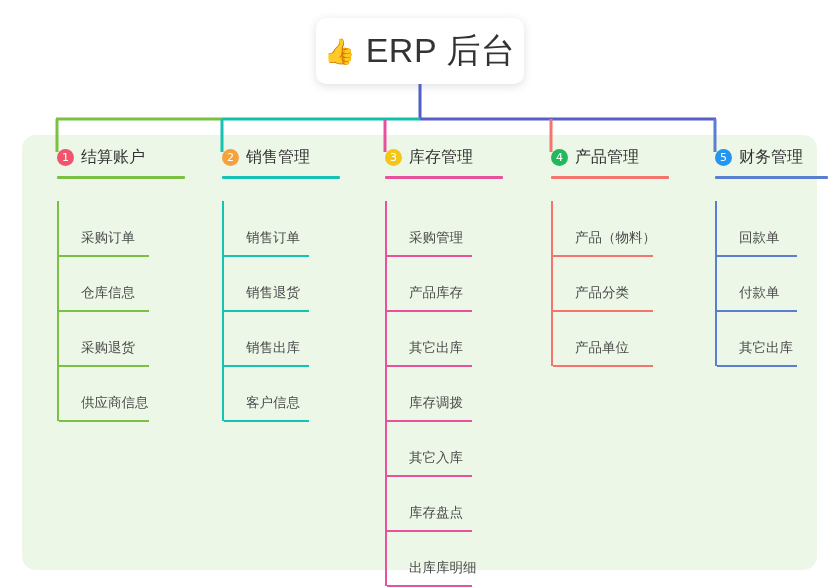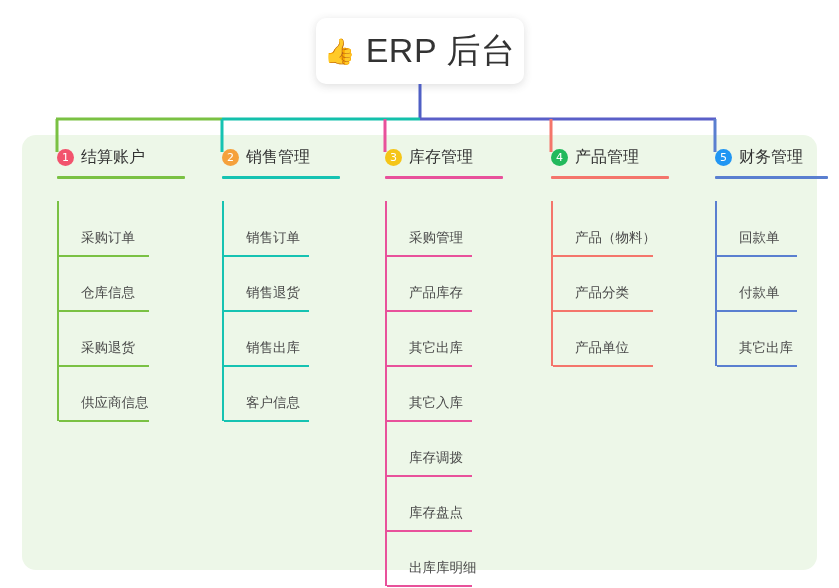--- a/index.html
+++ b/index.html
@@ -224,25 +224,25 @@
         </div>
         <div class="leaf">
           <span class="leaf-label">产品库存</span>
           <div class="leaf-rule" style="width: 85px; background: rgb(232, 81, 155);"></div>
         </div>
         <div class="leaf">
           <span class="leaf-label">其它出库</span>
           <div class="leaf-rule" style="width: 85px; background: rgb(232, 81, 155);"></div>
         </div>
         <div class="leaf">
+          <span class="leaf-label">库存调拨</span>
+          <div class="leaf-rule" style="width: 85px; background: rgb(232, 81, 155);"></div>
+        </div>
+        <div class="leaf">
           <span class="leaf-label">其它入库</span>
-          <div class="leaf-rule" style="width: 85px; background: rgb(232, 81, 155);"></div>
-        </div>
-        <div class="leaf">
-          <span class="leaf-label">库存调拨</span>
           <div class="leaf-rule" style="width: 85px; background: rgb(232, 81, 155);"></div>
         </div>
         <div class="leaf">
           <span class="leaf-label">库存盘点</span>
           <div class="leaf-rule" style="width: 85px; background: rgb(232, 81, 155);"></div>
         </div>
         <div class="leaf">
           <span class="leaf-label">出库库明细</span>
           <div class="leaf-rule" style="width: 85px; background: rgb(232, 81, 155);"></div>
         </div>

